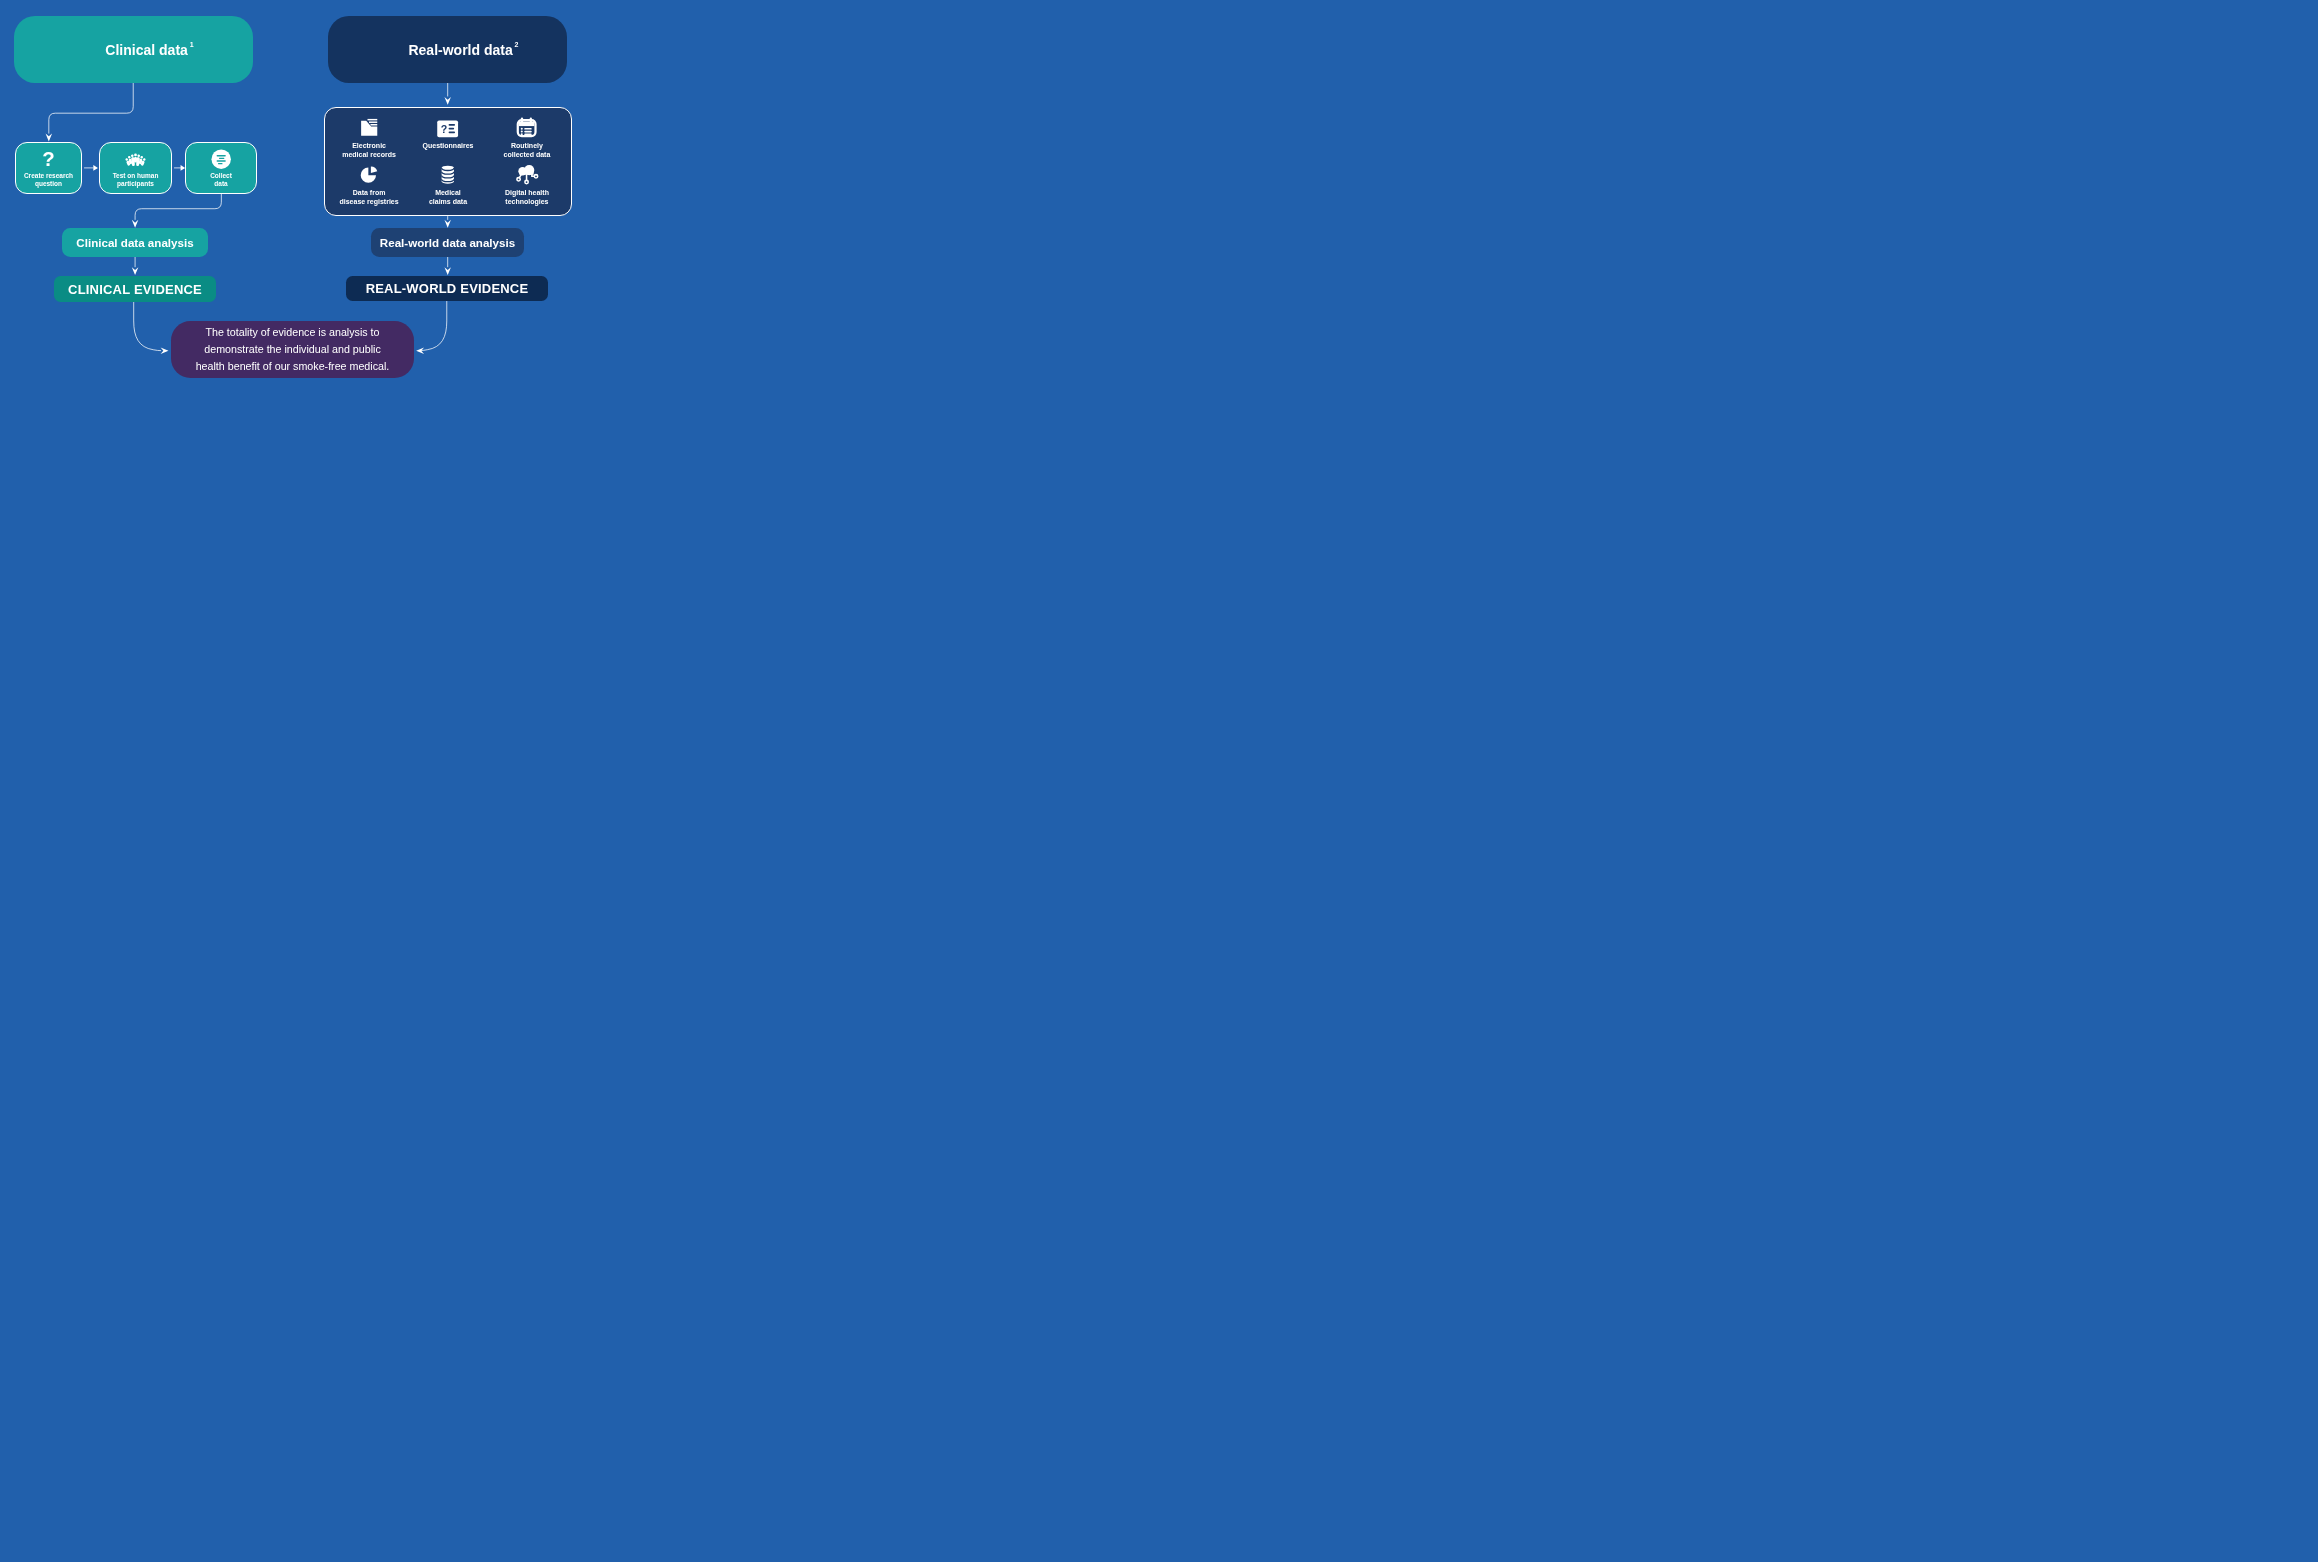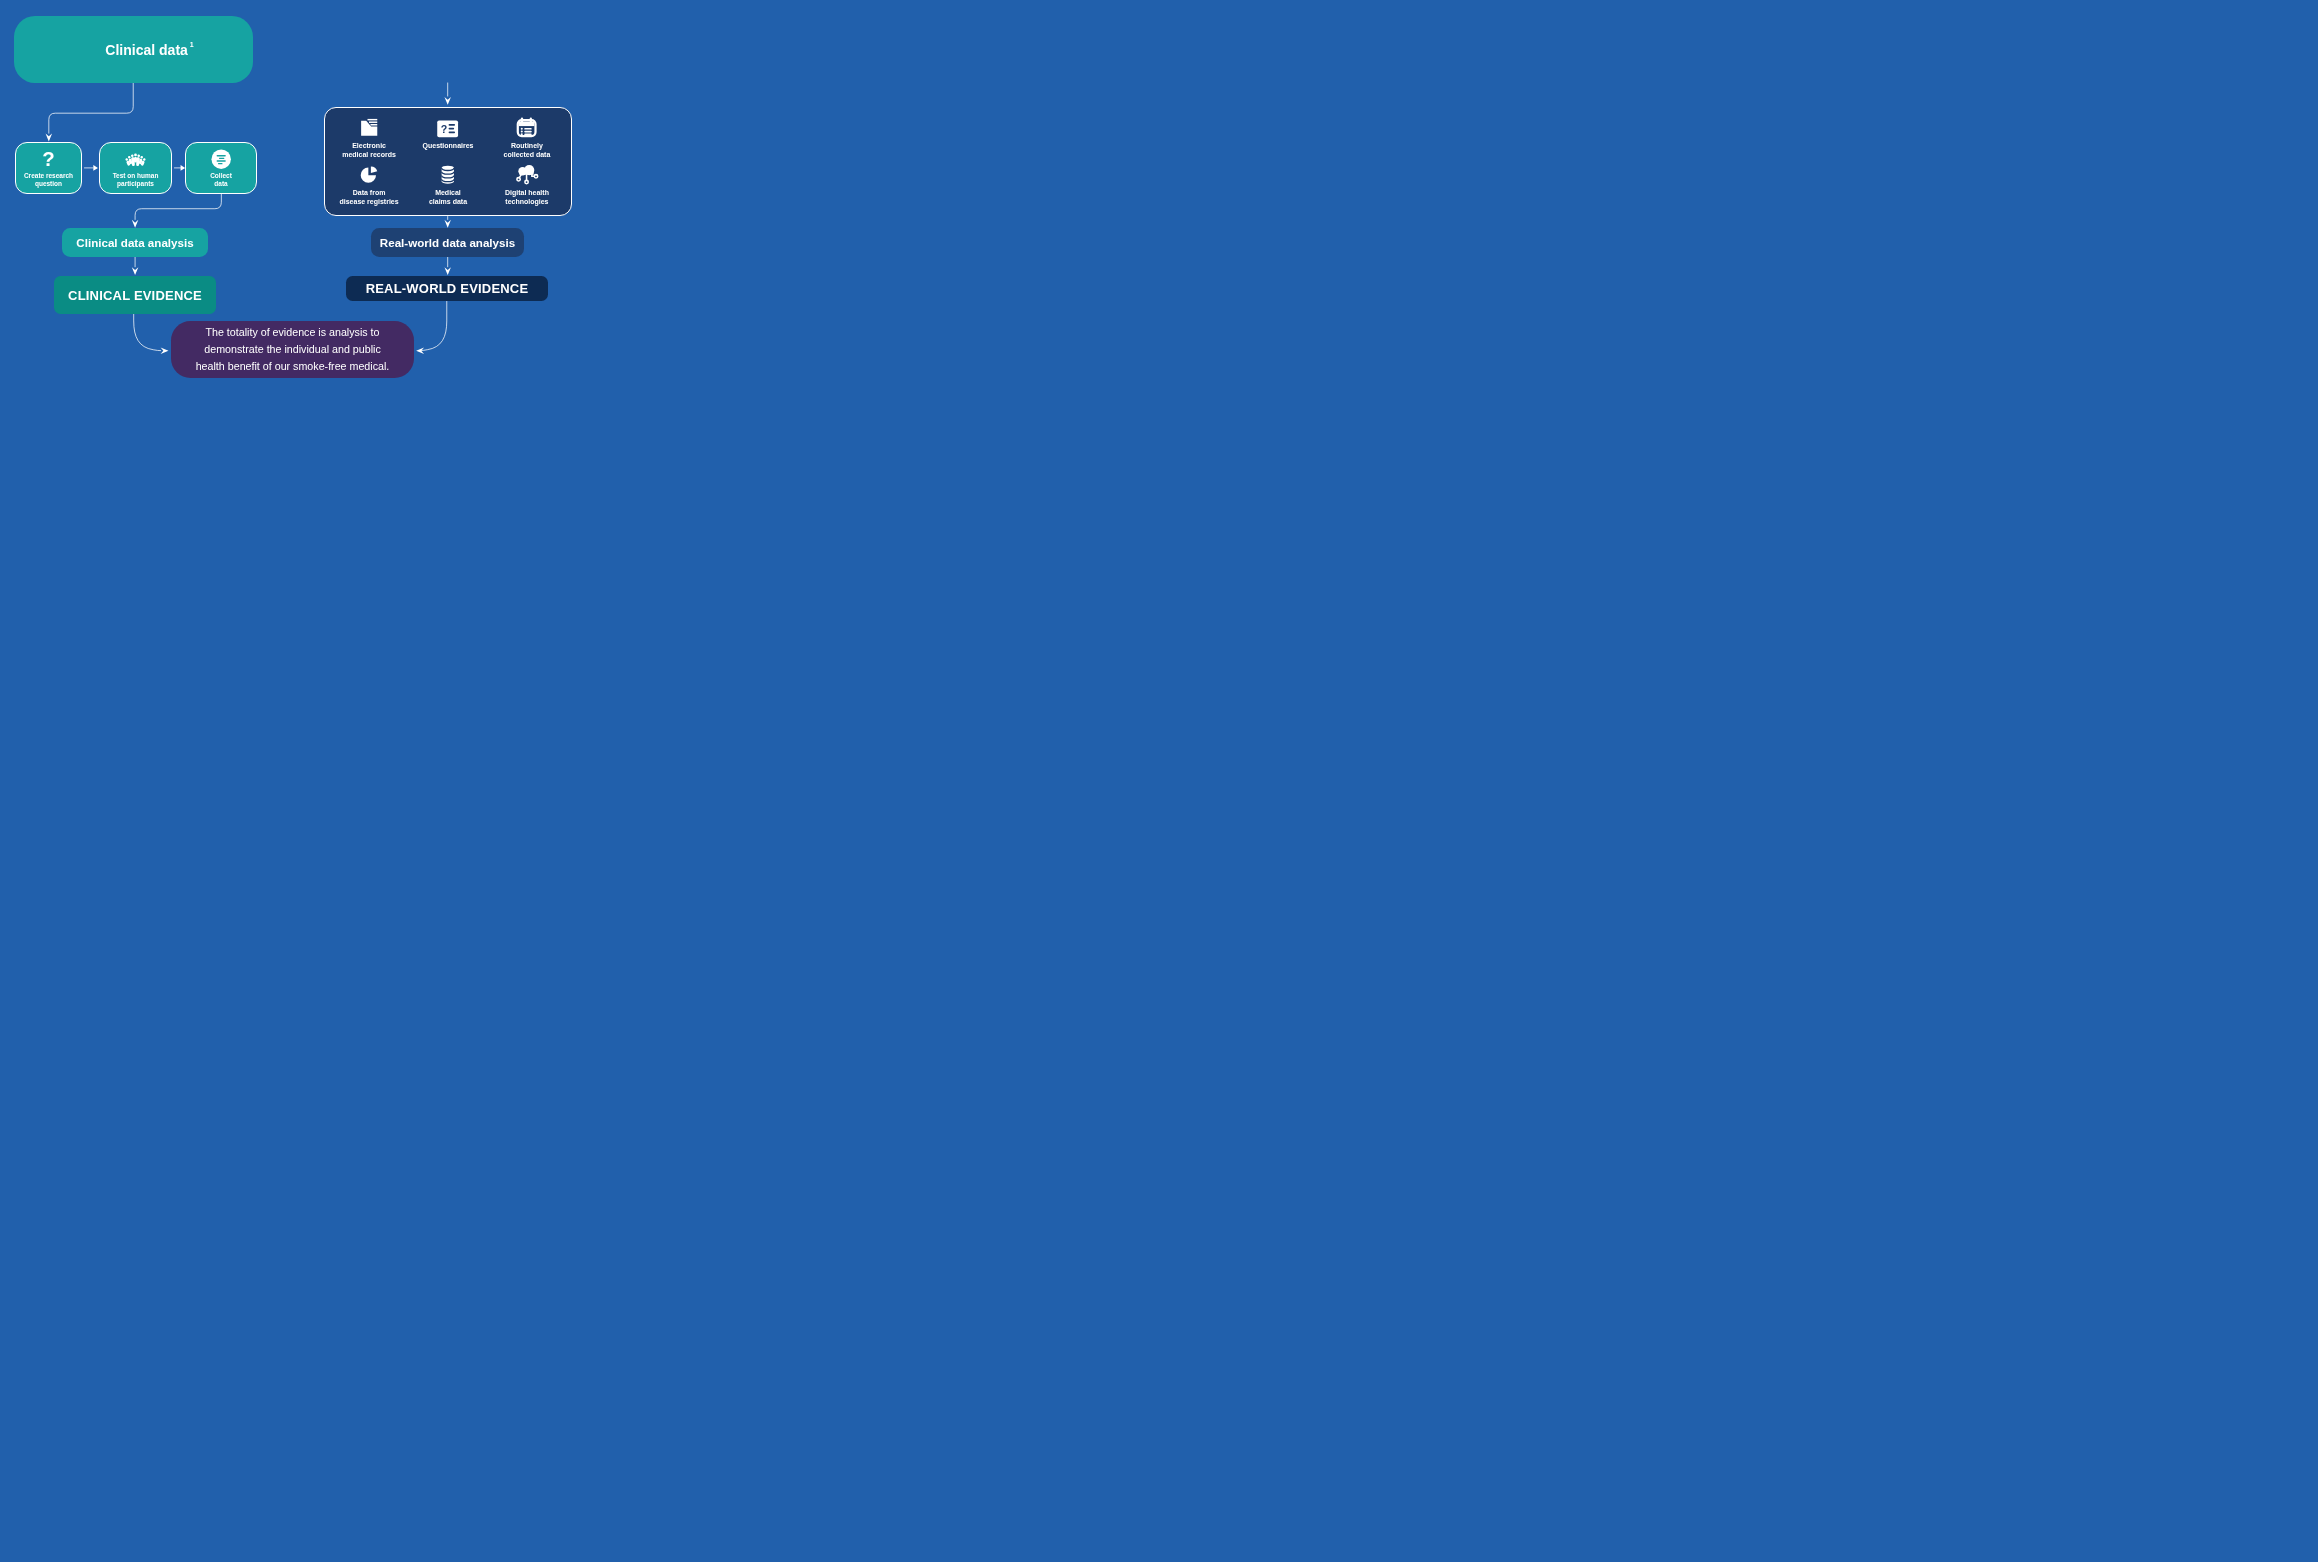--- a/index.html
+++ b/index.html
@@ -20,21 +20,21 @@
   .step1{left:15px;top:142px;width:67px;height:52px;}
   .step2{left:99px;top:142px;width:73px;height:52px;}
   .step3{left:185px;top:142px;width:72px;height:52px;}
   .step .icon-wrap{height:24px;display:flex;align-items:center;justify-content:center;}
   .step .lbl{font-size:6.5px;font-weight:600;line-height:1.3;}
   .qmark{font-size:20.4px;font-weight:bold;line-height:1;}
   .analysis-box{border-radius:8.3px;font-size:11.6px;font-weight:bold;}
   .cl-analysis{left:62px;top:228px;width:146px;height:29px;background:var(--teal);}
   .rw-analysis{left:371px;top:228px;width:153px;height:29px;background:var(--navyAnalysis);}
   .evidence-box{border-radius:6.5px;font-size:13px;font-weight:bold;letter-spacing:0.2px;}
-  .cl-evidence{left:54px;top:276px;width:162px;height:38px;background:var(--tealDark);}
+  .cl-evidence{left:54px;top:276px;width:162px;height:26px;background:var(--tealDark);}
   .rw-evidence{left:346px;top:276px;width:202px;height:24.6px;background:var(--navyEvidence);}
   .panel{position:absolute;left:324px;top:107px;width:248px;height:109px;background:var(--navyPanel);
          border:0.9px solid #fff;border-radius:12px;box-sizing:border-box;
          display:grid;grid-template-columns:1fr 1fr 1fr;grid-template-rows:1fr 1fr;
          padding:6.5px 4.6px 5.6px 4.6px;}
   .src{display:flex;flex-direction:column;align-items:center;justify-content:flex-start;text-align:center;}
   .src .icon-wrap{height:23px;display:flex;align-items:flex-end;justify-content:center;margin-bottom:3.2px;}
   .src .lbl{font-size:7px;font-weight:600;line-height:1.3;}
   .purple-box{left:171px;top:321px;width:243px;height:57px;background:var(--purple);border-radius:19.5px;
               flex-direction:column;font-size:10.7px;line-height:17px;padding:0 3.7px;}
@@ -152,20 +152,24 @@
   </div>
 
   <div class="box analysis-box cl-analysis">
     <span>Clinical data analysis</span>
   </div>
 
   <div class="box evidence-box cl-evidence">
     <span>CLINICAL EVIDENCE</span>
   </div>
 
+  <div class="box title-box rw-title">
+    <span>Real-world data</span>
+      <sup class="fn">2</sup>
+  </div>
 
   <div class="panel">
 
     <div class="src">
       <div class="icon-wrap">
         <svg width="20.4" height="20.4" viewBox="0 0 48 48" fill="#fff">
           <rect x="20" y="4.5" width="23" height="3.5"></rect>
           <rect x="23.5" y="10.5" width="19.5" height="3.5"></rect>
           <rect x="27" y="16.5" width="16" height="3.5"></rect>
           <path d="M5,9 L17,9 L28.5,22.5 L43,22.5 L43,44 L5,44 Z"></path>

